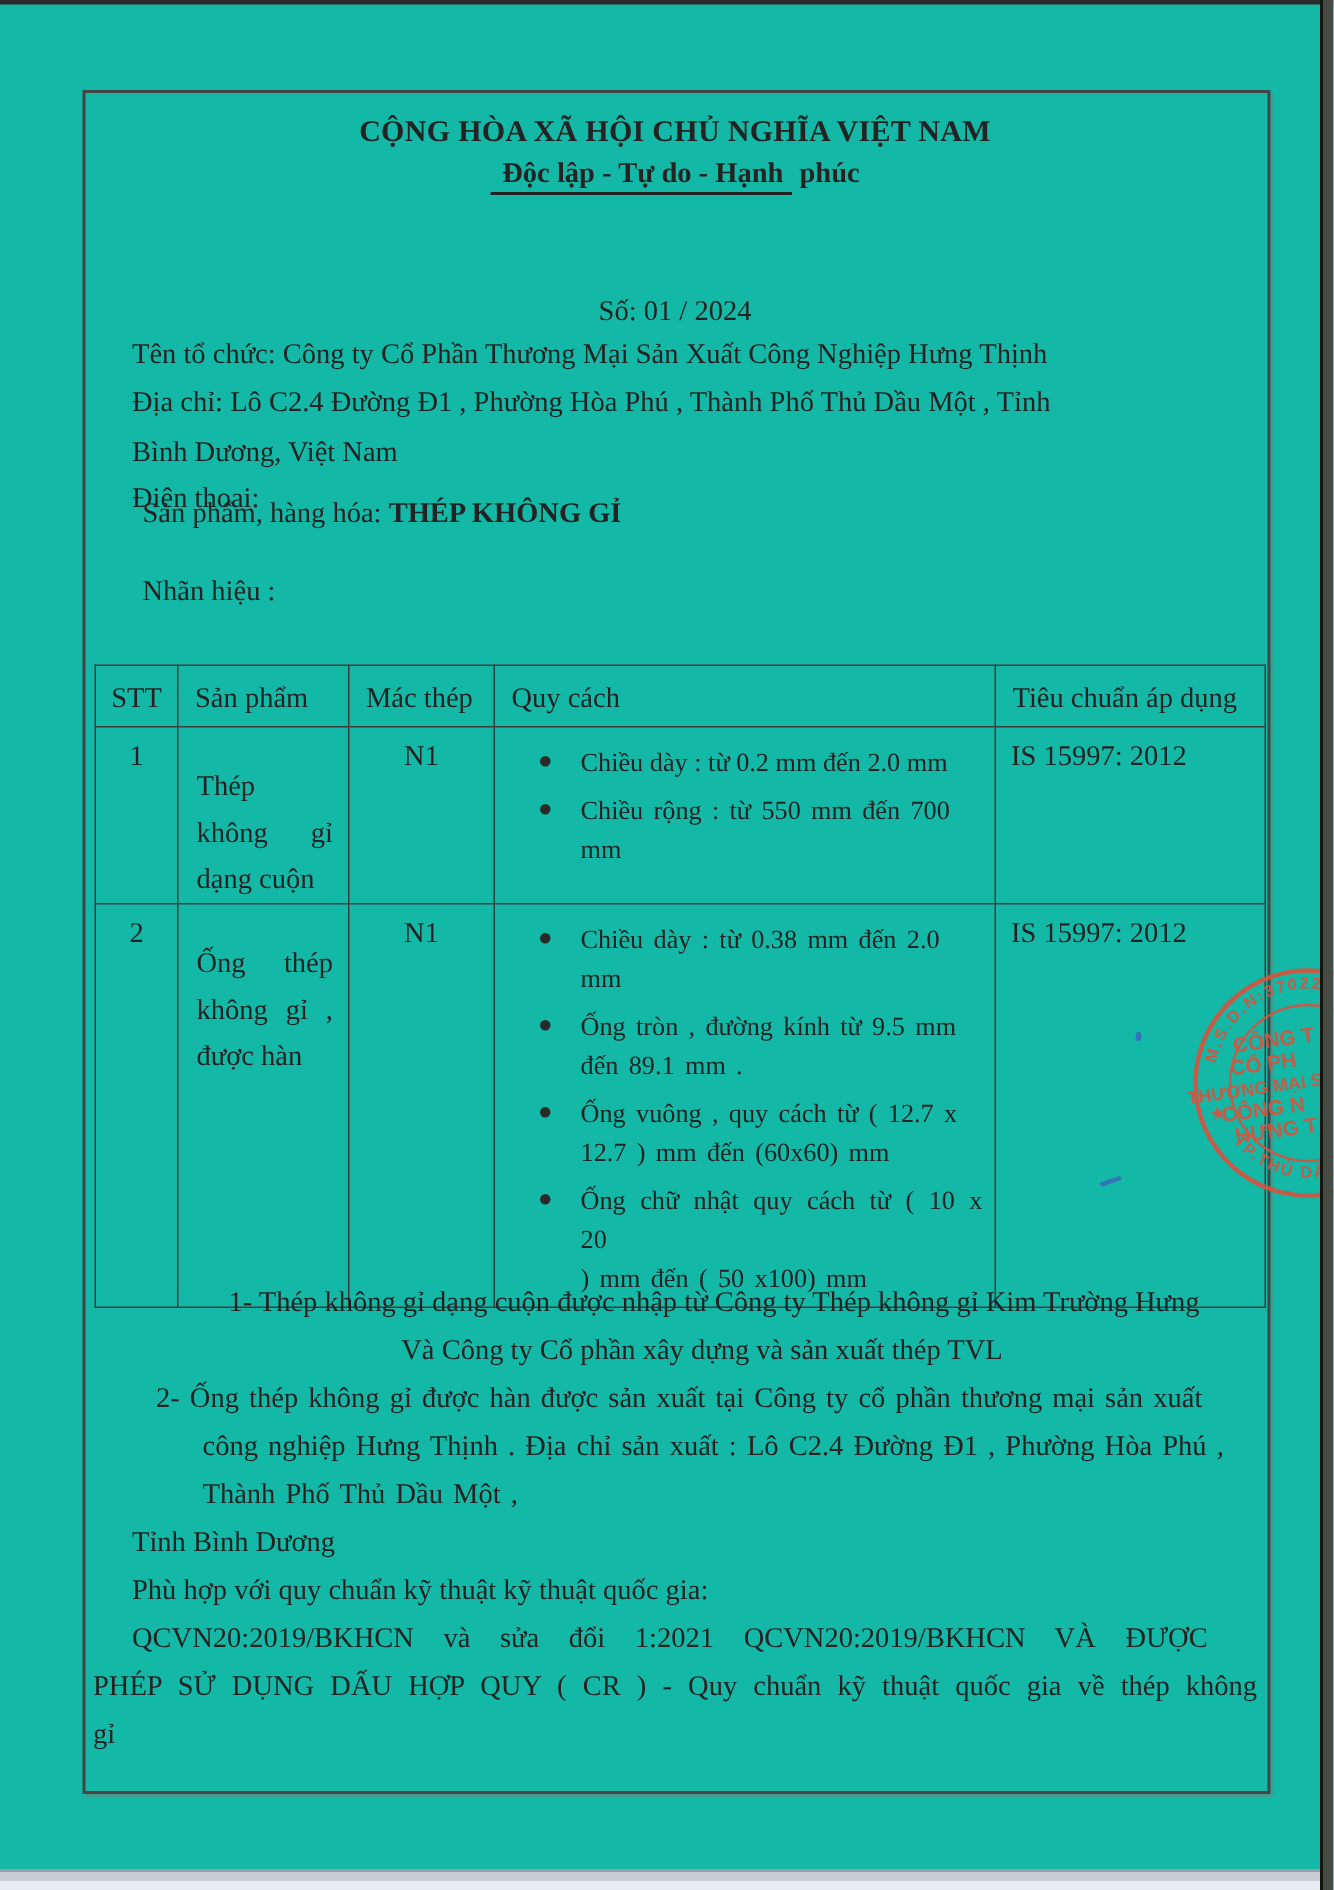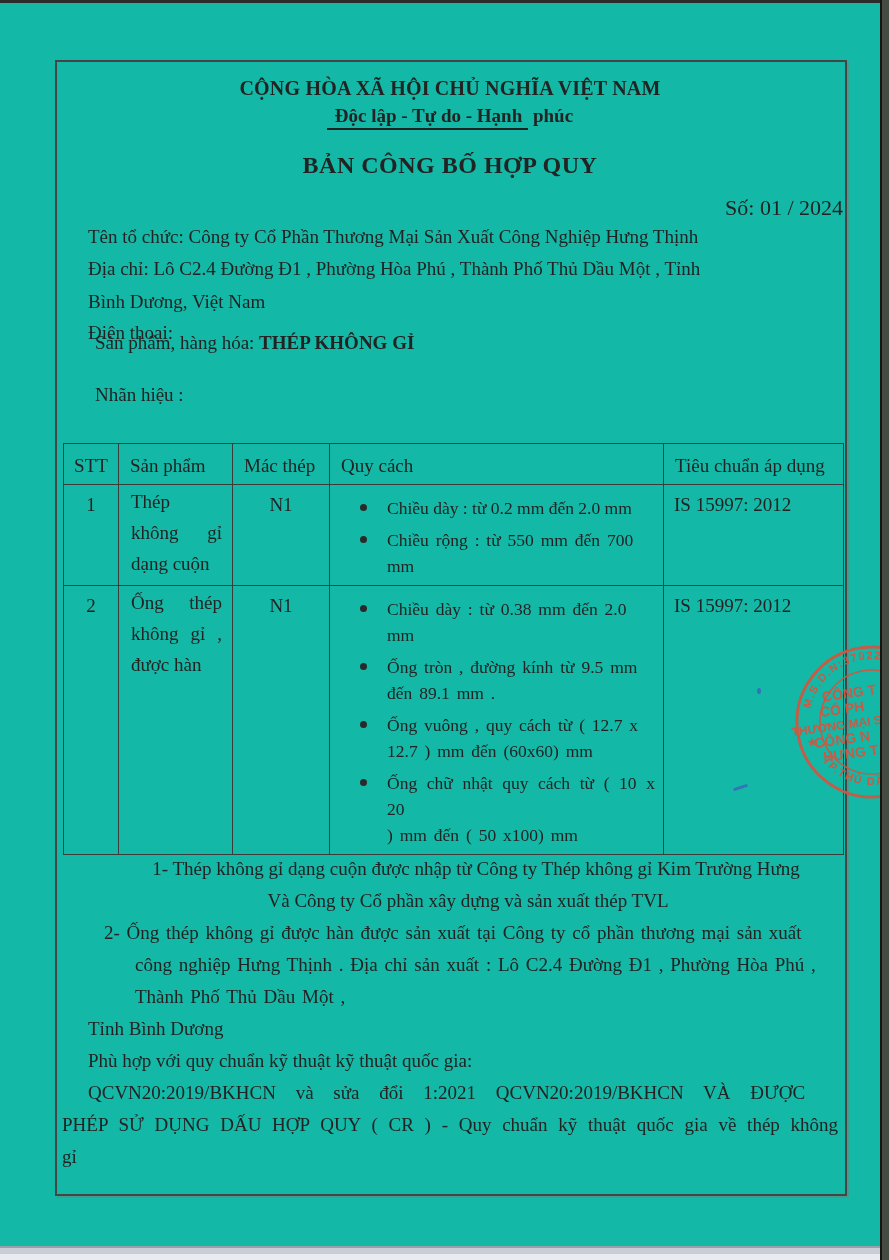--- a/index.html
+++ b/index.html
@@ -17,42 +17,42 @@
     background:linear-gradient(#9aa0aa 0 2px,#c9cdd6 2px 8px,#e9ebf0 8px 100%);}
   
   .frame{position:absolute;left:55px;top:60px;width:788px;height:1132px;
     border:2px solid #454545; box-shadow:2px 2px 0 rgba(120,120,120,.45);}
   .tblock{position:absolute;line-height:32px;font-size:19px;}
   .center{left:57px;width:786px;text-align:center;}
   .h-national{top:72px;font-weight:bold;font-size:20px;letter-spacing:.2px;}
   .h-motto{top:100px;font-weight:bold;font-size:19px;}
   .h-motto .ul{border-bottom:2.5px solid #222;padding:0 6px 2px 8px;}
   .h-title{top:149px;font-weight:bold;font-size:24px;letter-spacing:.5px;}
-  .h-so{top:192px;font-size:22px;text-align:right;}
+  .h-so{top:192px;font-size:19px;}
   .p-org{top:221px;left:88px;}
   .p-addr{top:253px;left:88px;width:720px;white-space:pre-line;line-height:32.5px;}
   .p-phone{top:317px;left:88px;}
   .p-product{top:327px;left:95px;}
   .p-product b{font-weight:bold;}
   .p-brand{top:379px;left:95px;}
   .p-intro{top:409px;left:95px;}
   
   table.spec{position:absolute;left:63px;top:443px;border-collapse:collapse;table-layout:fixed;
     font-size:19px;}
   table.spec col.c1{width:55px}  table.spec col.c2{width:114px}
   table.spec col.c3{width:97px}  table.spec col.c4{width:329px}
   table.spec col.c5{width:180px}
   table.spec th, table.spec td{border:1.5px solid #3c3c3c;font-weight:normal;
     vertical-align:top;overflow:hidden;}
   table.spec thead tr{height:41px;}
   table.spec th{text-align:left;padding:4px 6px 0 11px;vertical-align:middle;}
   table.spec th.c-stt{text-align:center;padding:4px 0 0 0;}
   tr.r1{height:99px;} tr.r2{height:235px;}
   td.stt{text-align:center;padding-top:9px;}
-  td.sp{text-align:justify;padding:1px 10px 0 12px;line-height:31px;}
+  td.sp{text-align:justify;padding:24px 10px 0 12px;line-height:31px;}
   td.mt{text-align:center;padding-top:9px;}
   td.qc{padding:10px 8px 0 0;}
   td.qc ul{margin:0;padding:0 0 0 57px;list-style:none;}
   td.qc li{position:relative;width:268px;line-height:26px;margin-bottom:6px;
     text-align:justify;white-space:pre-line;font-size:17.5px;}
   td.qc li.spread{word-spacing:2.5px;}
   td.qc li::before{content:"";position:absolute;left:-27px;top:9px;width:7px;height:7px;
     border-radius:50%;background:#2a2a2a;}
   td.tc{padding:9px 6px 0 10px;}
   
@@ -79,21 +79,20 @@
 <div class="page">
 
   <div class="top-strip"></div>
 
   <div class="frame"></div>
 
   <div class="tblock center h-national">CỘNG HÒA XÃ HỘI CHỦ NGHĨA VIỆT NAM</div>
 
   <div class="tblock center h-motto"><span class="ul">Độc lập - Tự do - Hạnh</span><span> phúc</span></div>
 
-  <div class="tblock center h-title">BẢN CÔNG BỐ HỢP QUY</div>
 
   <div class="tblock center h-so">Số: 01 / 2024</div>
 
   <div class="tblock p-org">Tên tổ chức: Công ty Cổ Phần Thương Mại Sản Xuất Công Nghiệp Hưng Thịnh</div>
 
   <div class="tblock p-addr">Địa chỉ: Lô C2.4 Đường Đ1 , Phường Hòa Phú , Thành Phố Thủ Dầu Một , Tỉnh
 Bình Dương, Việt Nam</div>
 
   <div class="tblock p-phone">Điện thoại:</div>
 

